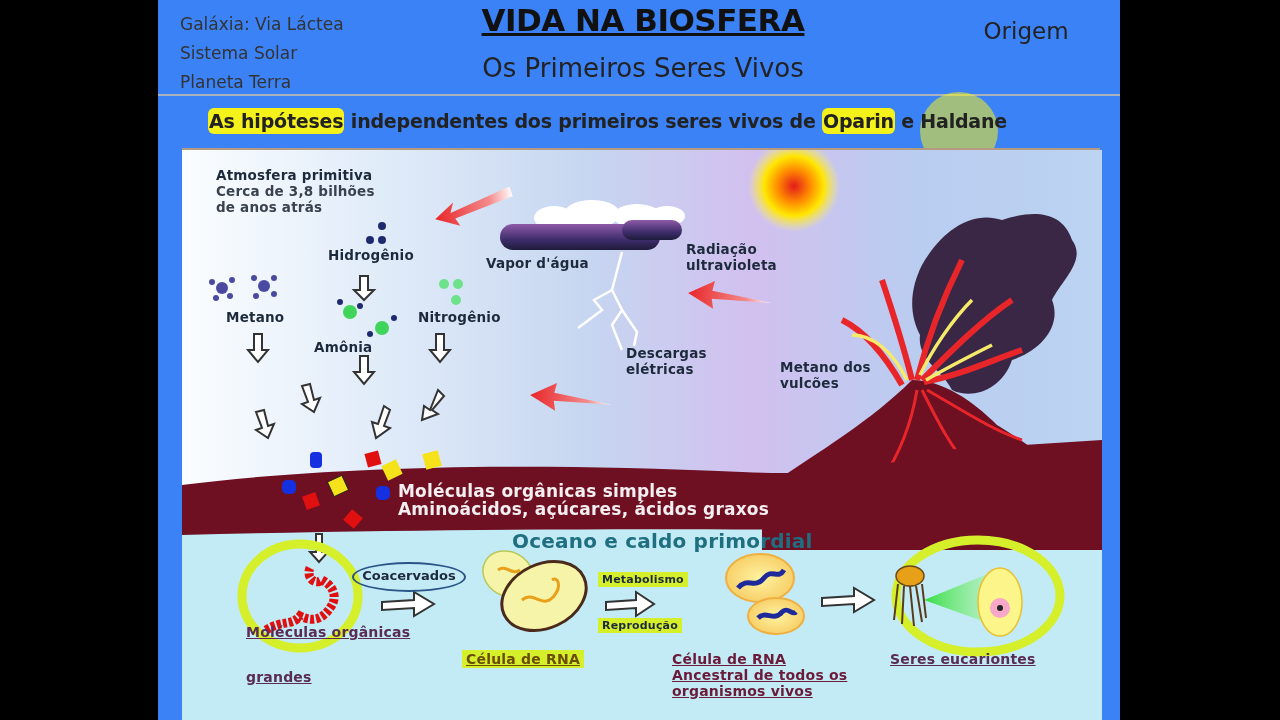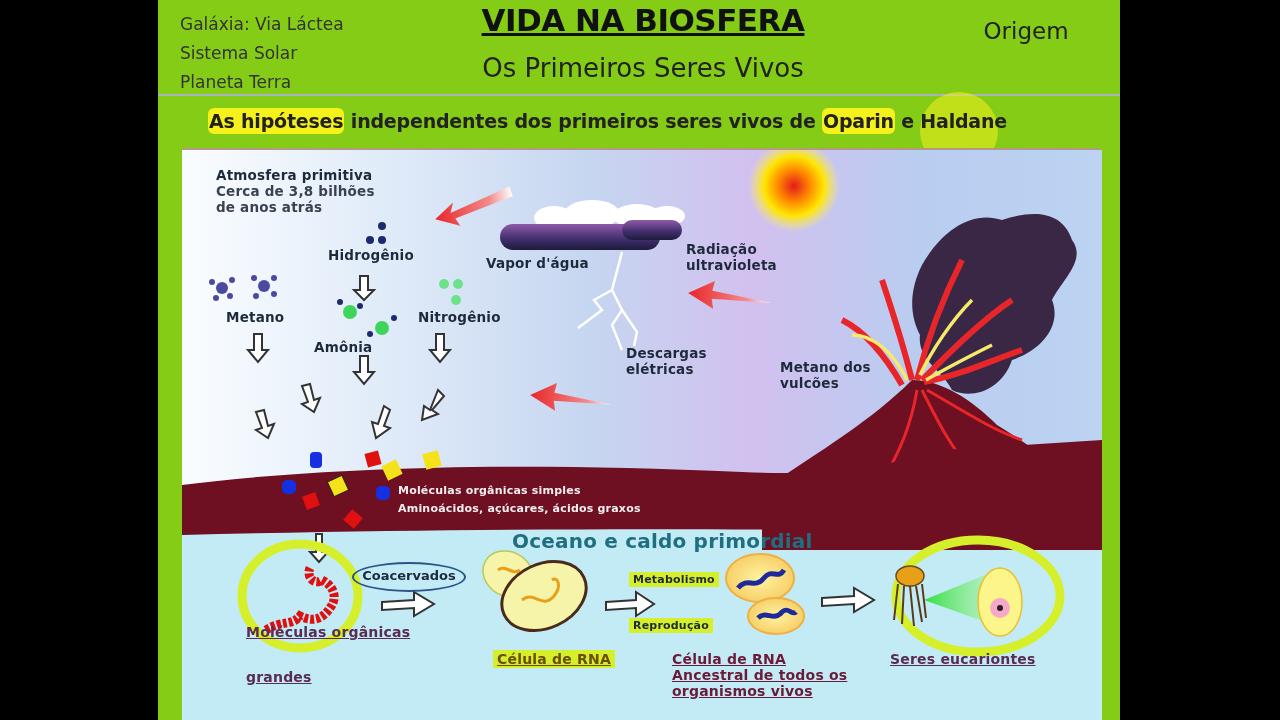--- a/index.html
+++ b/index.html
@@ -1,38 +1,38 @@
 <!DOCTYPE html>
 <html><head>
 <meta charset="utf-8">
 <style>
   html,body{margin:0;padding:0;background:#000;}
   body{width:1280px;height:720px;position:relative;overflow:hidden;font-family:"Liberation Sans",sans-serif;}
-  .slide{position:absolute;left:158px;top:0;width:962px;height:720px;background:#84cc16;overflow:hidden;}
+  .slide{position:absolute;left:158px;top:0;width:962px;height:720px;background:#3b82f6;overflow:hidden;}
   .hdr-left{position:absolute;left:22px;top:10px;font-family:"DejaVu Sans",sans-serif;font-size:17px;line-height:29px;color:#333;}
   .hdr-left div{white-space:nowrap;}
   .title{position:absolute;left:280px;top:2px;width:410px;text-align:center;font-family:"DejaVu Sans",sans-serif;font-weight:bold;font-size:31px;color:#111;text-decoration:underline;text-decoration-thickness:3px;letter-spacing:-0.5px;}
   .subtitle{position:absolute;left:280px;top:53px;width:410px;text-align:center;font-family:"DejaVu Sans",sans-serif;font-size:26px;color:#222;}
   .hdr-right{position:absolute;left:808px;top:12px;width:120px;text-align:center;font-family:"DejaVu Sans",sans-serif;font-size:23px;line-height:38px;color:#222;}
   .hdr-rule{position:absolute;left:0;top:94px;width:962px;height:2px;background:#a9b3bd;}
   .hyp{position:absolute;left:50px;top:110px;width:870px;font-family:"DejaVu Sans",sans-serif;font-weight:bold;font-size:19px;color:#222;white-space:nowrap;letter-spacing:-0.2px;}
   .hl{background:#f5f11a;border-radius:6px;padding:2px 1px;}
   .hl-circle{position:absolute;left:762px;top:92px;width:78px;height:78px;border-radius:50%;background:rgba(246,240,30,0.55);}
   .diag-rule{position:absolute;left:24px;top:148px;width:918px;height:2px;background:#b49a80;}
 
   .diagram{position:absolute;left:24px;top:150px;width:920px;height:570px;overflow:hidden;
     background:linear-gradient(90deg,#fafdff 0%,#dde9f8 25%,#c6d5f0 45%,#d2c0ef 62%,#b9cdf0 80%,#bcd3f2 100%);}
   .ocean{position:absolute;left:0;top:378px;width:920px;height:200px;background:#c2ebf5;}
   .lbl{position:absolute;font-family:"DejaVu Sans",sans-serif;font-weight:bold;color:#1d2a3c;font-size:13.5px;line-height:15px;white-space:nowrap;letter-spacing:0.2px;}
-  .lbl.w{color:#f3eef0;font-size:11px;line-height:18px;}
+  .lbl.w{color:#f3eef0;font-size:17px;line-height:18px;}
   .lbl.teal{color:#1f6f80;font-size:20px;}
   .ul{text-decoration:underline;color:#6b1a3a;font-size:14px;}
   .ul.gold{color:#6b4d00;}
   .ul.purple{color:#5a2b53;}
-  .ygbg{background:#d5f02b;padding:1px 4px;margin-left:31px;}
+  .ygbg{background:#d5f02b;padding:1px 4px;}
   .coac{position:absolute;left:170px;top:412px;width:110px;height:26px;border:2px solid #2b5588;border-radius:50%;text-align:center;line-height:24px;font-size:13px;font-weight:bold;color:#1d2a3c;font-family:"DejaVu Sans",sans-serif;}
   svg{position:absolute;left:0;top:0;}
 </style>
 </head>
 <body>
 
 <div class="slide">
   <div class="hdr-left">
     <div>Galáxia: Via Láctea</div>
     <div>Sistema Solar</div>

